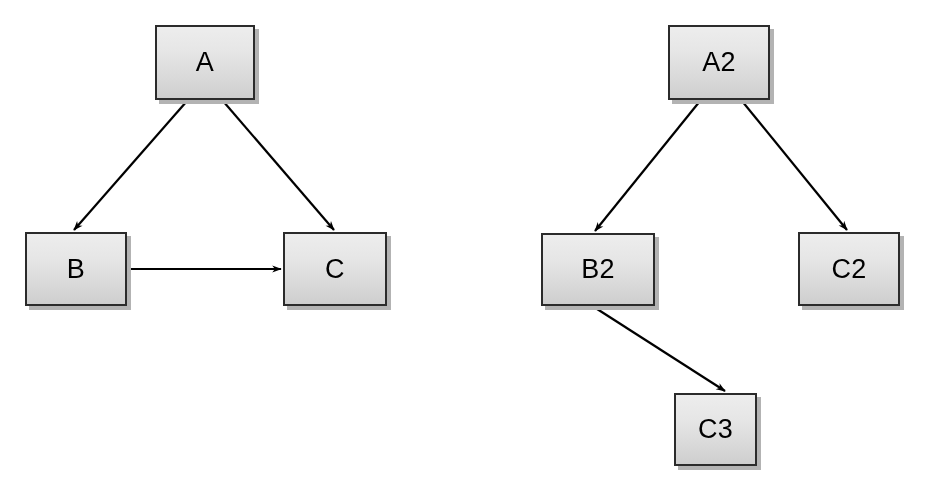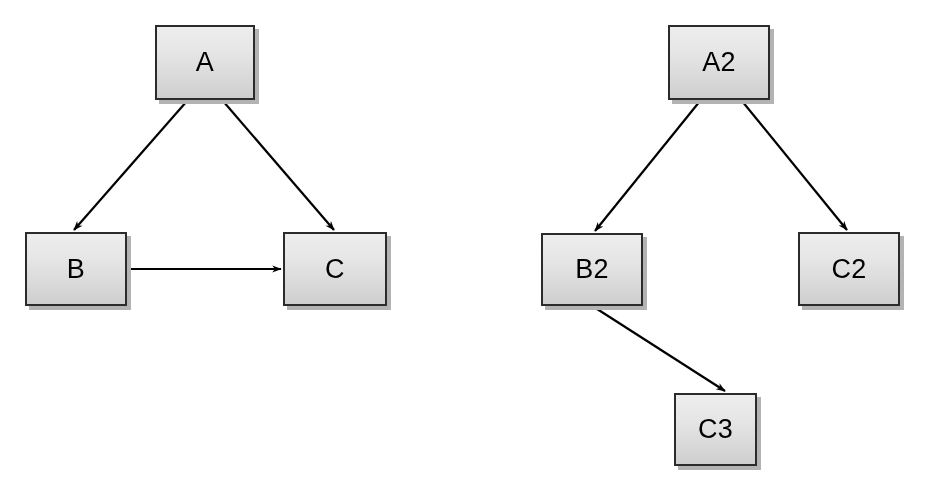--- a/index.html
+++ b/index.html
@@ -82,21 +82,21 @@
           <span class="node-label">B</span>
         </div>
         <div class="node" style="left: 283px; top: 232px; width: 104px; height: 74px;">
           <span class="node-label">C</span>
         </div>
       </div>
       <div>
         <div class="node" style="left: 668px; top: 25px; width: 102px; height: 75px; align-items: center;">
           <span class="node-label">A2</span>
         </div>
-        <div class="node" style="left: 541px; top: 233px; width: 102px; height: 73px;">
+        <div class="node" style="left: 541px; top: 233px; width: 114px; height: 73px;">
           <span class="node-label">B2</span>
         </div>
         <div class="node" style="left: 798px; top: 232px; width: 102px; height: 74px;">
           <span class="node-label">C2</span>
         </div>
         <div class="node" style="left: 674px; top: 393px; width: 83px; height: 73px;">
           <span class="node-label">C3</span>
         </div>
       </div>
     </div>

